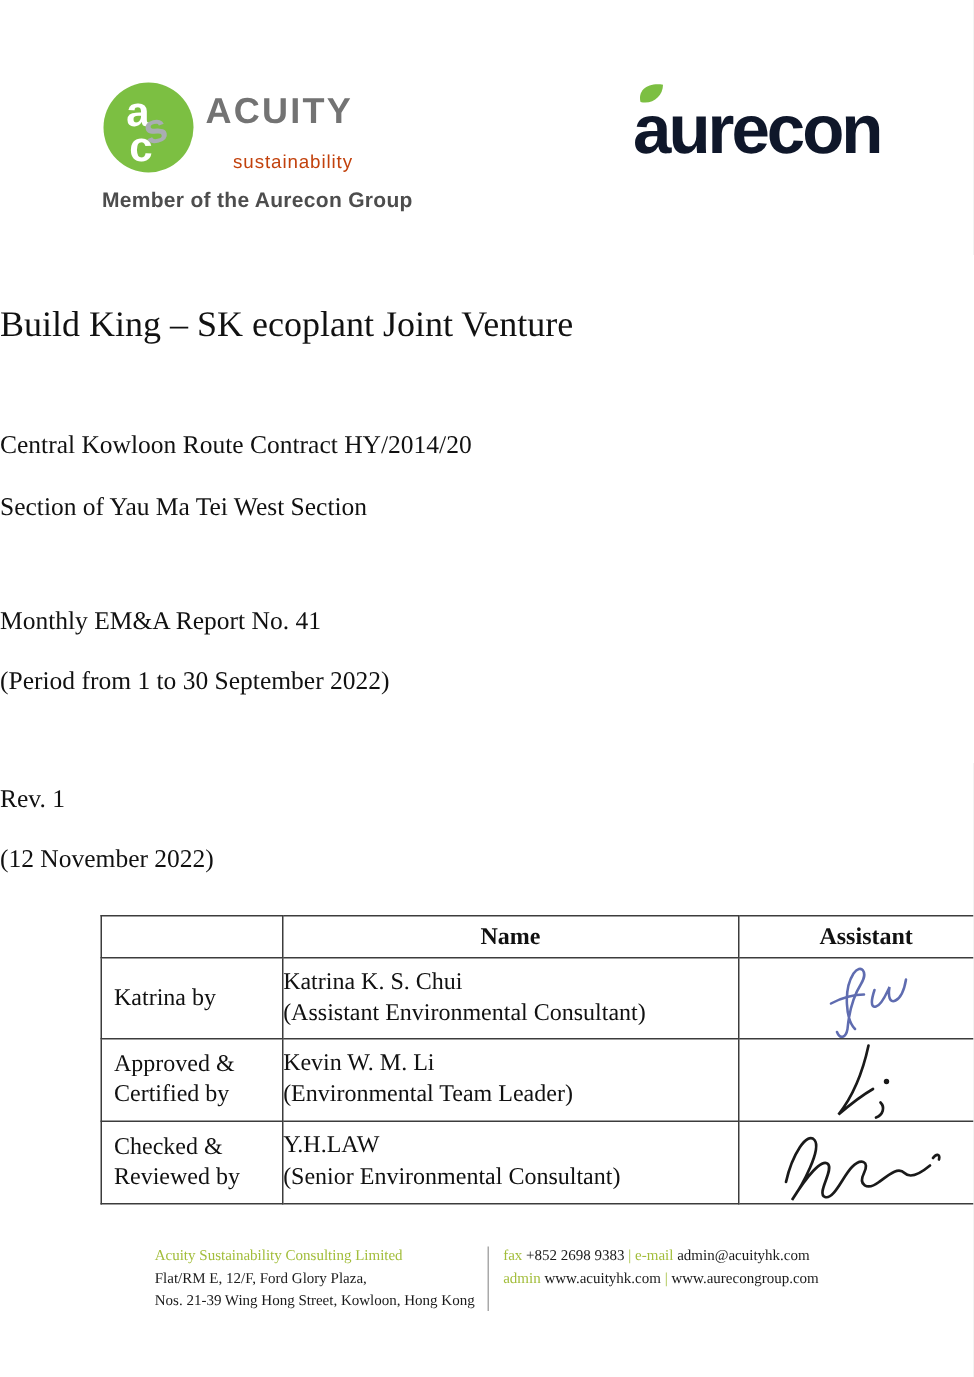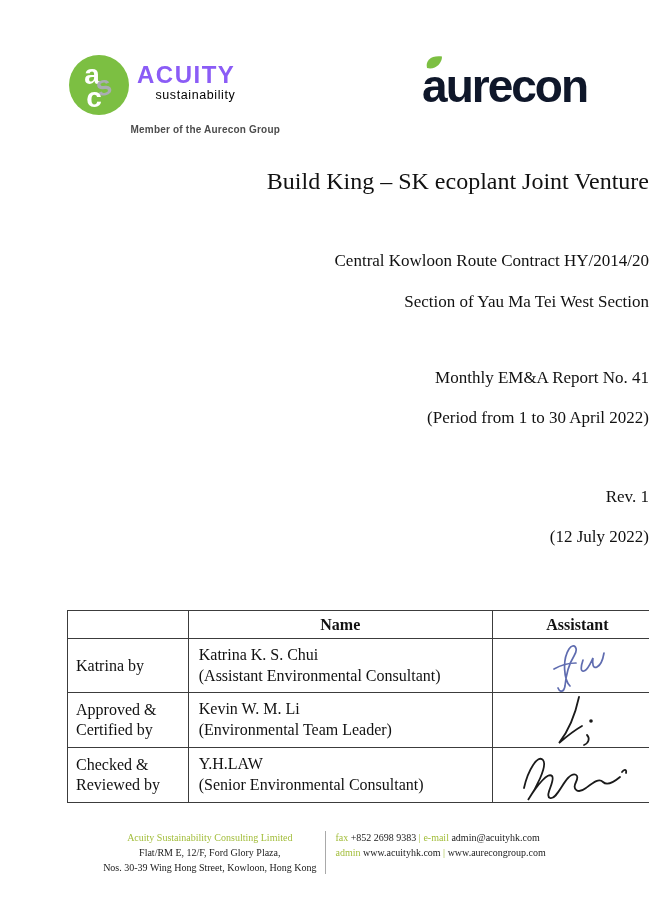--- a/index.html
+++ b/index.html
@@ -9,49 +9,49 @@
     margin:0 auto; font-family:"Liberation Serif", serif; color:#111;
     overflow:hidden;
   }
 
   
   .logos { position:absolute; top:54px; left:68px; right:62px;
            display:flex; justify-content:space-between; align-items:flex-start; }
   .acuity { display:flex; flex-direction:column; }
   .acuity-top { display:flex; align-items:flex-start; }
   .acuity-text { margin-left:7px; margin-top:9px; font-family:"Liberation Sans", sans-serif; }
-  .acuity-name { font-size:24px; font-weight:700; color:#8b5cf6; letter-spacing:1.5px; line-height:1; }
-  .acuity-tagline { font-size:12.5px; color:#000000; text-align:right; margin-top:1px; letter-spacing:0.6px; }
-  .acuity-member { font-family:"Liberation Sans", sans-serif; font-size:10px; font-weight:700;
-                   color:#4d4d4d; margin-top:4px; text-align:right; width:212px; letter-spacing:0.2px; }
+  .acuity-name { font-size:24px; font-weight:700; color:#737373; letter-spacing:1.5px; line-height:1; }
+  .acuity-tagline { font-size:12.5px; color:#c2410c; text-align:right; margin-top:14px; letter-spacing:0.6px; }
+  .acuity-member { font-family:"Liberation Sans", sans-serif; font-size:14px; font-weight:700;
+                   color:#4d4d4d; margin-top:4px; text-align:left; width:212px; letter-spacing:0.2px; }
   .aurecon { position:relative; margin-top:12px; font-family:"Liberation Sans", sans-serif; }
   .aurecon-word { font-size:46px; font-weight:700; color:#0f172a; letter-spacing:-2px; line-height:0.9; }
   .aurecon-leaf { position:absolute; top:-11px; left:3px; }
 
   
-  .cline { position:absolute; left:16px; right:0; text-align:right; }
+  .cline { position:absolute; left:0; right:0; text-align:left;margin-top:36px; }
   .title-line { font-size:24px; }
   .sub-line   { font-size:17px; }
 
   
   table.sig-table { position:absolute; top:610px; left:67px; width:596px;
                     border-collapse:collapse; font-size:16px; }
   table.sig-table td, table.sig-table th { border:1px solid #3c3c3c; vertical-align:middle; }
   th.h-cell { font-weight:700; text-align:center; height:28px; font-size:16px; }
   td.role-cell { width:110px; padding-left:8px; font-size:16px; line-height:1.25; }
-  td.name-cell { width:277px; padding-left:10px; font-size:16px; line-height:1.3; }
+  td.name-cell { width:277px; font-size:16px; line-height:1.3; }
   td.sig-cell  { width:155px; text-align:center; }
   tr.data-row  { height:54px; }
   td.sig-cell svg { display:block; margin:0 auto; }
 
   
   .footer { position:absolute; top:830px; left:0; right:0;
             display:flex; justify-content:center; align-items:stretch;
             font-size:10px; line-height:1.5; color:#1a1a1a; }
-  .footer-left  { text-align:center; }
+  .footer-left  { text-align:left; }
   .footer-right { text-align:left; }
   .footer-divider { width:1px; background:#a9a9a9; margin:1px 9px; }
   .green { color:#a2bd3a; }
 </style>
 </head>
 <body>
 
 <div class="page">
 
   <div class="logos">
@@ -82,24 +82,24 @@
       <div class="aurecon-word">aurecon</div>
     </div>
   </div>
 
   <div class="cline title-line" style="top:168px">Build King – SK ecoplant Joint Venture</div>
 
   <div class="cline sub-line" style="top:251px">Central Kowloon Route Contract HY/2014/20</div>
   <div class="cline sub-line" style="top:292px">Section of Yau Ma Tei West Section</div>
 
   <div class="cline sub-line" style="top:368px">Monthly EM&amp;A Report No. 41</div>
-  <div class="cline sub-line" style="top:408px">(Period from 1 to 30 April 2022)</div>
+  <div class="cline sub-line" style="top:408px">(Period from 1 to 30 September 2022)</div>
 
   <div class="cline sub-line" style="top:487px">Rev. 1</div>
-  <div class="cline sub-line" style="top:527px">(12 July 2022)</div>
+  <div class="cline sub-line" style="top:527px">(12 November 2022)</div>
 
   <table class="sig-table">
     <tbody>
         <tr>
       <th class="h-cell"></th>
       <th class="h-cell">Name</th>
       <th class="h-cell">Assistant</th>
     </tr>
 
     <tr class="data-row">
@@ -154,21 +154,21 @@
         </svg>
       </td>
     </tr>
   </tbody>
     </table>
 
   <div class="footer">
     <div class="footer-left">
       <div class="green">Acuity Sustainability Consulting Limited</div>
       <div>Flat/RM E, 12/F, Ford Glory Plaza,</div>
-      <div>Nos. 30-39 Wing Hong Street, Kowloon, Hong Kong</div>
+      <div>Nos. 21-39 Wing Hong Street, Kowloon, Hong Kong</div>
     </div>
     <div class="footer-divider"></div>
     <div class="footer-right">
       <div>
         <span class="green">fax</span>
         <span>+852 2698 9383</span>
         <span class="green">|</span>
         <span class="green">e-mail</span>
         <span>admin@acuityhk.com</span>
       </div>

